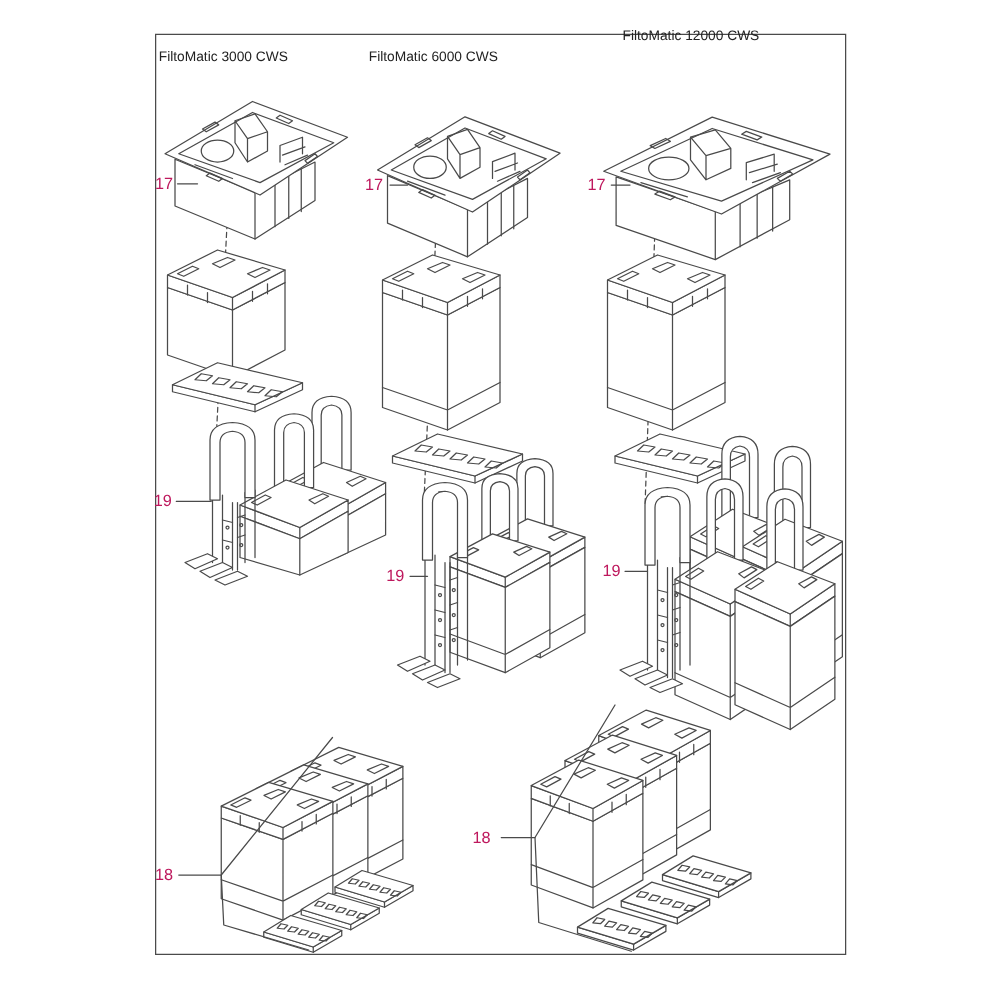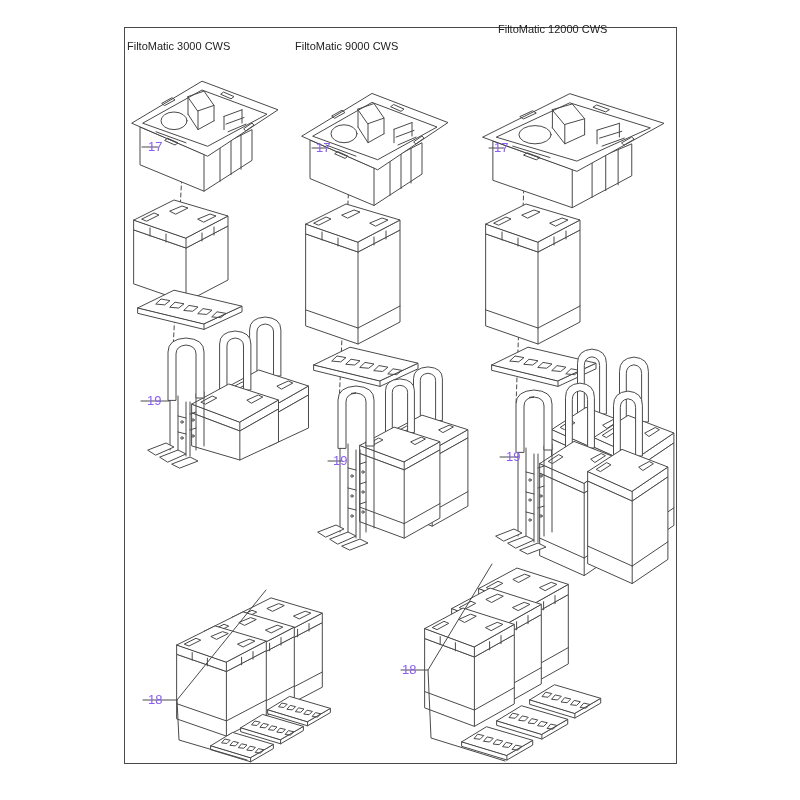--- a/index.html
+++ b/index.html
@@ -7,21 +7,21 @@
           font-family:"Liberation Sans",sans-serif;}
   #frame{position:absolute;left:124px;top:27px;width:553px;height:737px;
          border:1px solid #4a4a4a;box-sizing:border-box;}
   svg{position:absolute;left:0;top:0;}
   svg path, svg polygon, svg line, svg ellipse, svg circle{
       stroke:#4a4a4a;stroke-width:1;fill:none;
       stroke-linejoin:round;stroke-linecap:round;vector-effect:non-scaling-stroke;}
   svg .w{fill:#ffffff;}
   .dashline{stroke-dasharray:4 3;}
   .title{position:absolute;font-size:11px;color:#222222;white-space:nowrap;}
-  .plabel{position:absolute;font-size:13px;line-height:14px;color:#8b5cf6;white-space:nowrap;padding-left:24px;}
+  .plabel{position:absolute;font-size:13px;line-height:14px;color:#be185d;white-space:nowrap;}
 </style>
 </head>
 <body>
 
 <div id="canvas">
 
   <div id="frame"></div>
 
   <svg width="800" height="800" viewBox="0 0 800 800">
     <defs>
@@ -193,21 +193,21 @@
       <path d="M328,461 L342,461"></path>
       <path d="M500,457 L518,457"></path>
       <path d="M143,700 L177,700"></path>
       <path d="M266,590 L177,700 L179,740 L247,760"></path>
       <path d="M401,670 L428,670"></path>
       <path d="M492,564 L428,670 L431,738 L505,761"></path>
     </g>
   </svg>
 
   <div class="title" style="left:127px;top:40px;width:160px;">FiltoMatic 3000 CWS</div>
-  <div class="title" style="left:295px;top:40px;width:160px;">FiltoMatic 9000 CWS</div>
+  <div class="title" style="left:295px;top:40px;width:160px;">FiltoMatic 6000 CWS</div>
   <div class="title" style="left:498px;top:23px;width:165px;">FiltoMatic 12000 CWS</div>
 
   <span class="plabel" style="left:124px;top:140px;">17</span>
   <span class="plabel" style="left:292px;top:141px;">17</span>
   <span class="plabel" style="left:470px;top:141px;">17</span>
 
   <span class="plabel" style="left:123px;top:394px;">19</span>
   <span class="plabel" style="left:309px;top:454px;">19</span>
   <span class="plabel" style="left:482px;top:450px;">19</span>
 

